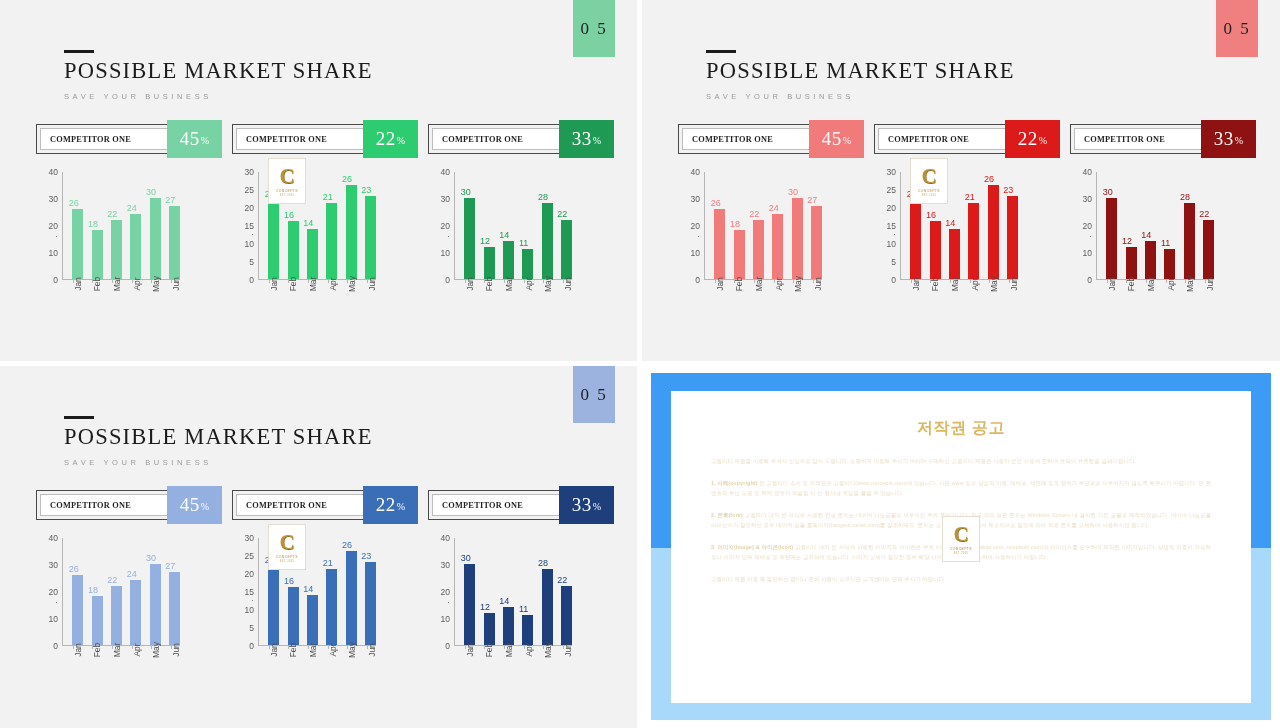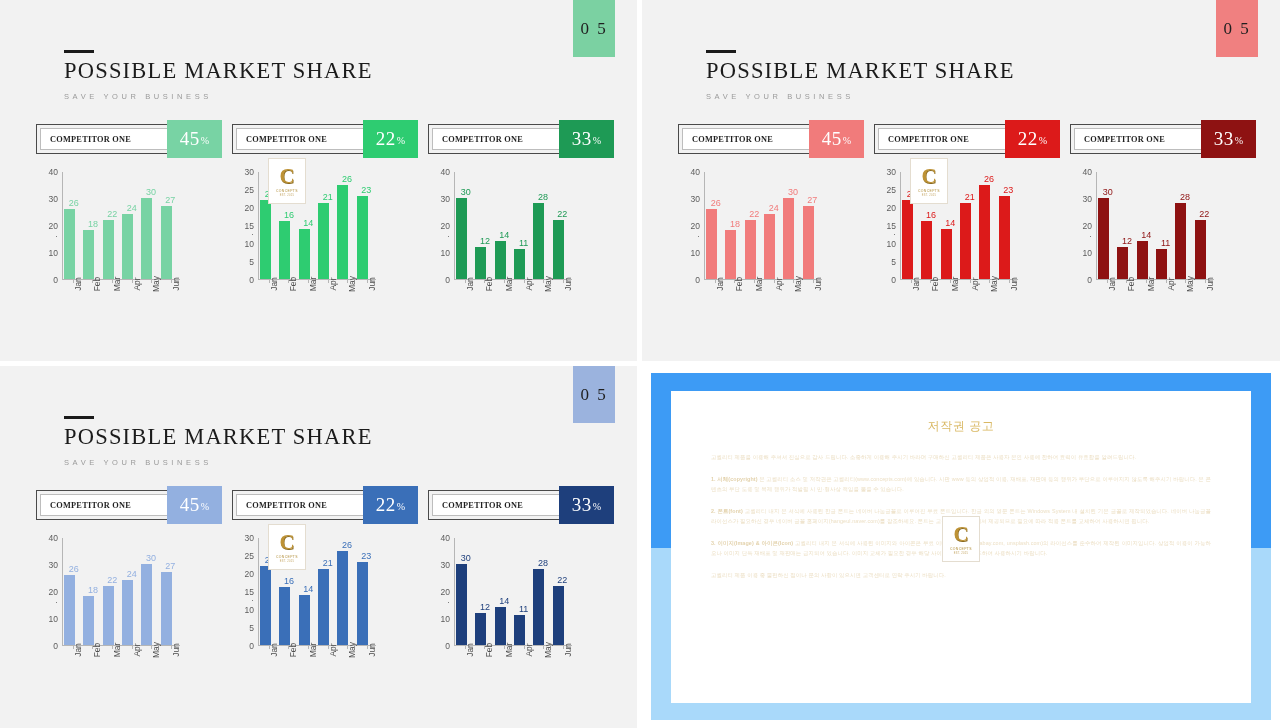--- a/index.html
+++ b/index.html
@@ -171,21 +171,21 @@
     display: flex;
     align-items: flex-end;
     justify-content: space-around;
   }
   .barwrap {
     position: relative;
     width: 30px;
     display: flex;
     flex-direction: column;
     justify-content: flex-end;
-    align-items: flex-start;
+    align-items: flex-end;
     height: 100%;
   }
   .bar { width: 11px; }
   .bar-val {
     position: absolute;
     bottom: 100%;
     left: 50%;
     transform: translateX(-50%);
     margin-bottom: 1px;
     font-size: 9px;
@@ -277,22 +277,22 @@
     position: absolute;
     left: 29px; top: 25px;
     width: 580px; height: 312px;
     background: #ffffff;
     z-index: 3;
     padding: 27px 40px 0 40px;
   }
   .cr-title {
     text-align: center;
     font-family: "Liberation Sans", sans-serif;
-    font-weight: 400;
-    font-size: 12px;
+    font-weight: 700;
+    font-size: 16px;
     color: #d9b863;
     letter-spacing: 0.6px;
   }
   .cr-subtitle {
     text-align: center;
     font-family: "Liberation Sans", sans-serif;
     font-size: 7.6px;
     color: #b9b0a0;
     margin-top: 4px;
   }

